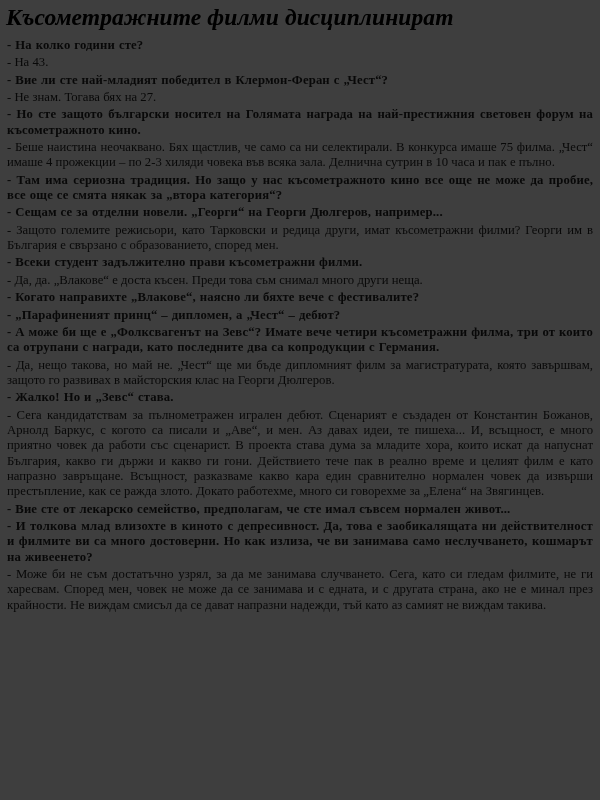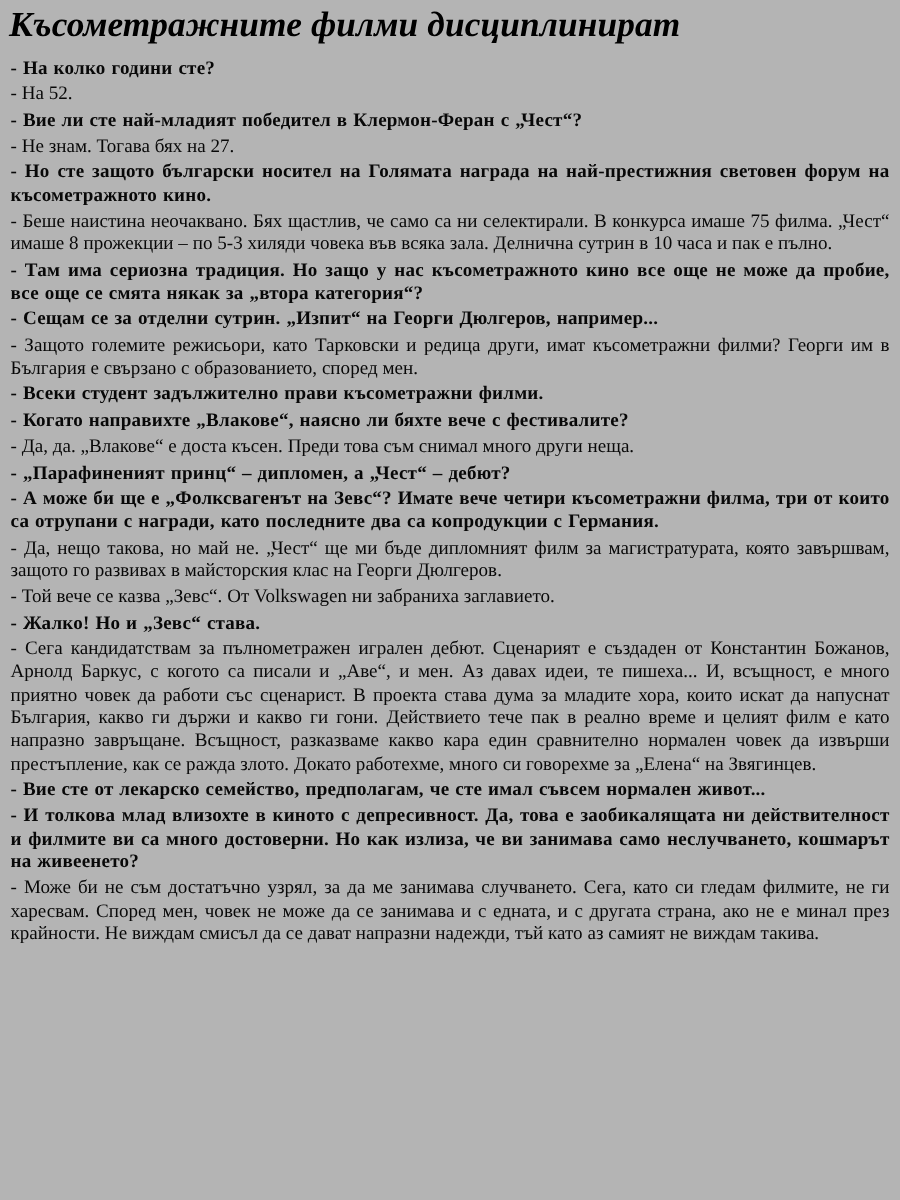--- a/index.html
+++ b/index.html
@@ -15,21 +15,21 @@
     color: #0a0a0a;
     -webkit-font-smoothing: none;
   }
 
   #page {
     position: relative;
     width: 600px;
     height: 800px;
     padding: 0;
     box-sizing: border-box;
-    background: #eab308;
+    background: #be185d;
   }
 
   .article {
     position: absolute;
     left: 5px;
     top: 0px;
     width: 590px;
   }
 
   .doc-title {
@@ -89,35 +89,34 @@
 <body>
 
 <div id="page">
 
   <div class="article">
 
     <h1 class="doc-title">Късометражните филми дисциплинират</h1>
 
     <div class="qa-list" id="qa-list">
         <p class="qa q short">- На колко години сте?</p>
-        <p class="qa a short">- На 52.</p>
+        <p class="qa a short">- На 43.</p>
         <p class="qa q short">- Вие ли сте най-младият победител в Клермон-Феран с „Чест“?</p>
         <p class="qa a short">- Не знам. Тогава бях на 27.</p>
         <p class="qa q">- Но сте защото български носител на Голямата награда на най-престижния световен форум на късометражното кино.</p>
-        <p class="qa a">- Беше наистина неочаквано. Бях щастлив, че само са ни селектирали. В конкурса имаше 75 филма. „Чест“ имаше 8 прожекции – по 5-3 хиляди човека във всяка зала. Делничнa сутрин в 10 часа и пак е пълно.</p>
+        <p class="qa a">- Беше наистина неочаквано. Бях щастлив, че само са ни селектирали. В конкурса имаше 75 филма. „Чест“ имаше 4 прожекции – по 2-3 хиляди човека във всяка зала. Делничнa сутрин в 10 часа и пак е пълно.</p>
         <p class="qa q">- Там има сериозна традиция. Но защо у нас късометражното кино все още не може да пробие, все още се смята някак за „втора категория“?</p>
-        <p class="qa q short">- Сещам се за отделни сутрин. „Изпит“ на Георги Дюлгеров, например...</p>
+        <p class="qa q short">- Сещам се за отделни новели. „Георги“ на Георги Дюлгеров, например...</p>
         <p class="qa a">- Защото големите режисьори, като Тарковски и редица други, имат късометражни филми? Георги им в България е свързано с образованието, според мен.</p>
         <p class="qa q short">- Всеки студент задължително прави късометражни филми.</p>
+        <p class="qa a short">- Да, да. „Влакове“ е доста късен. Преди това съм снимал много други неща.</p>
         <p class="qa q short">- Когато направихте „Влакове“, наясно ли бяхте вече с фестивалите?</p>
-        <p class="qa a short">- Да, да. „Влакове“ е доста късен. Преди това съм снимал много други неща.</p>
         <p class="qa q short">-  „Парафиненият принц“ – дипломен, а „Чест“ – дебют?</p>
         <p class="qa q">- А може би ще е „Фолксвагенът на Зевс“? Имате вече четири късометражни филма, три от които са отрупани с награди, като последните два са копродукции с Германия.</p>
         <p class="qa a">- Да, нещо такова, но май не. „Чест“ ще ми бъде дипломният филм за магистратурата, която завършвам, защото го развивах в майсторския клас на Георги Дюлгеров.</p>
-        <p class="qa a short">- Той вече се казва „Зевс“. От Volkswagen ни забраниха заглавието.</p>
         <p class="qa q short">- Жалко! Но и „Зевс“ става.</p>
         <p class="qa a">- Сега кандидатствам за пълнометражен игрален дебют. Сценарият е създаден от Константин Божанов, Арнолд Баркус, с когото са писали и „Аве“, и мен. Аз давах идеи, те пишеха... И, всъщност, е много приятно човек да работи със сценарист. В проекта става дума за младите хора, които искат да напуснат България, какво ги държи и какво ги гони. Действието тече пак в реално време и целият филм е като напразно завръщане. Всъщност, разказваме какво кара един сравнително нормален човек да извърши престъпление, как се ражда злото. Докато работехме, много си говорехме за „Елена“ на Звягинцев.</p>
         <p class="qa q">-  Вие сте от лекарско семейство, предполагам, че сте имал съвсем нормален живот...</p>
         <p class="qa q">- И толкова млад влизохте в киното с депресивност. Да, това е заобикалящата ни действителност и филмите ви са много достоверни. Но как излиза, че ви занимава само неслучването, кошмарът на живеенето?</p>
         <p class="qa a">- Може би не съм достатъчно узрял, за да ме занимава случването. Сега, като си гледам филмите, не ги харесвам. Според мен, човек не може да се занимава и с едната, и с другата страна, ако не е минал през крайности. Не виждам смисъл да се дават напразни надежди, тъй като аз самият не виждам такива.</p>
       </div>
 
   </div>
 
 </div>

